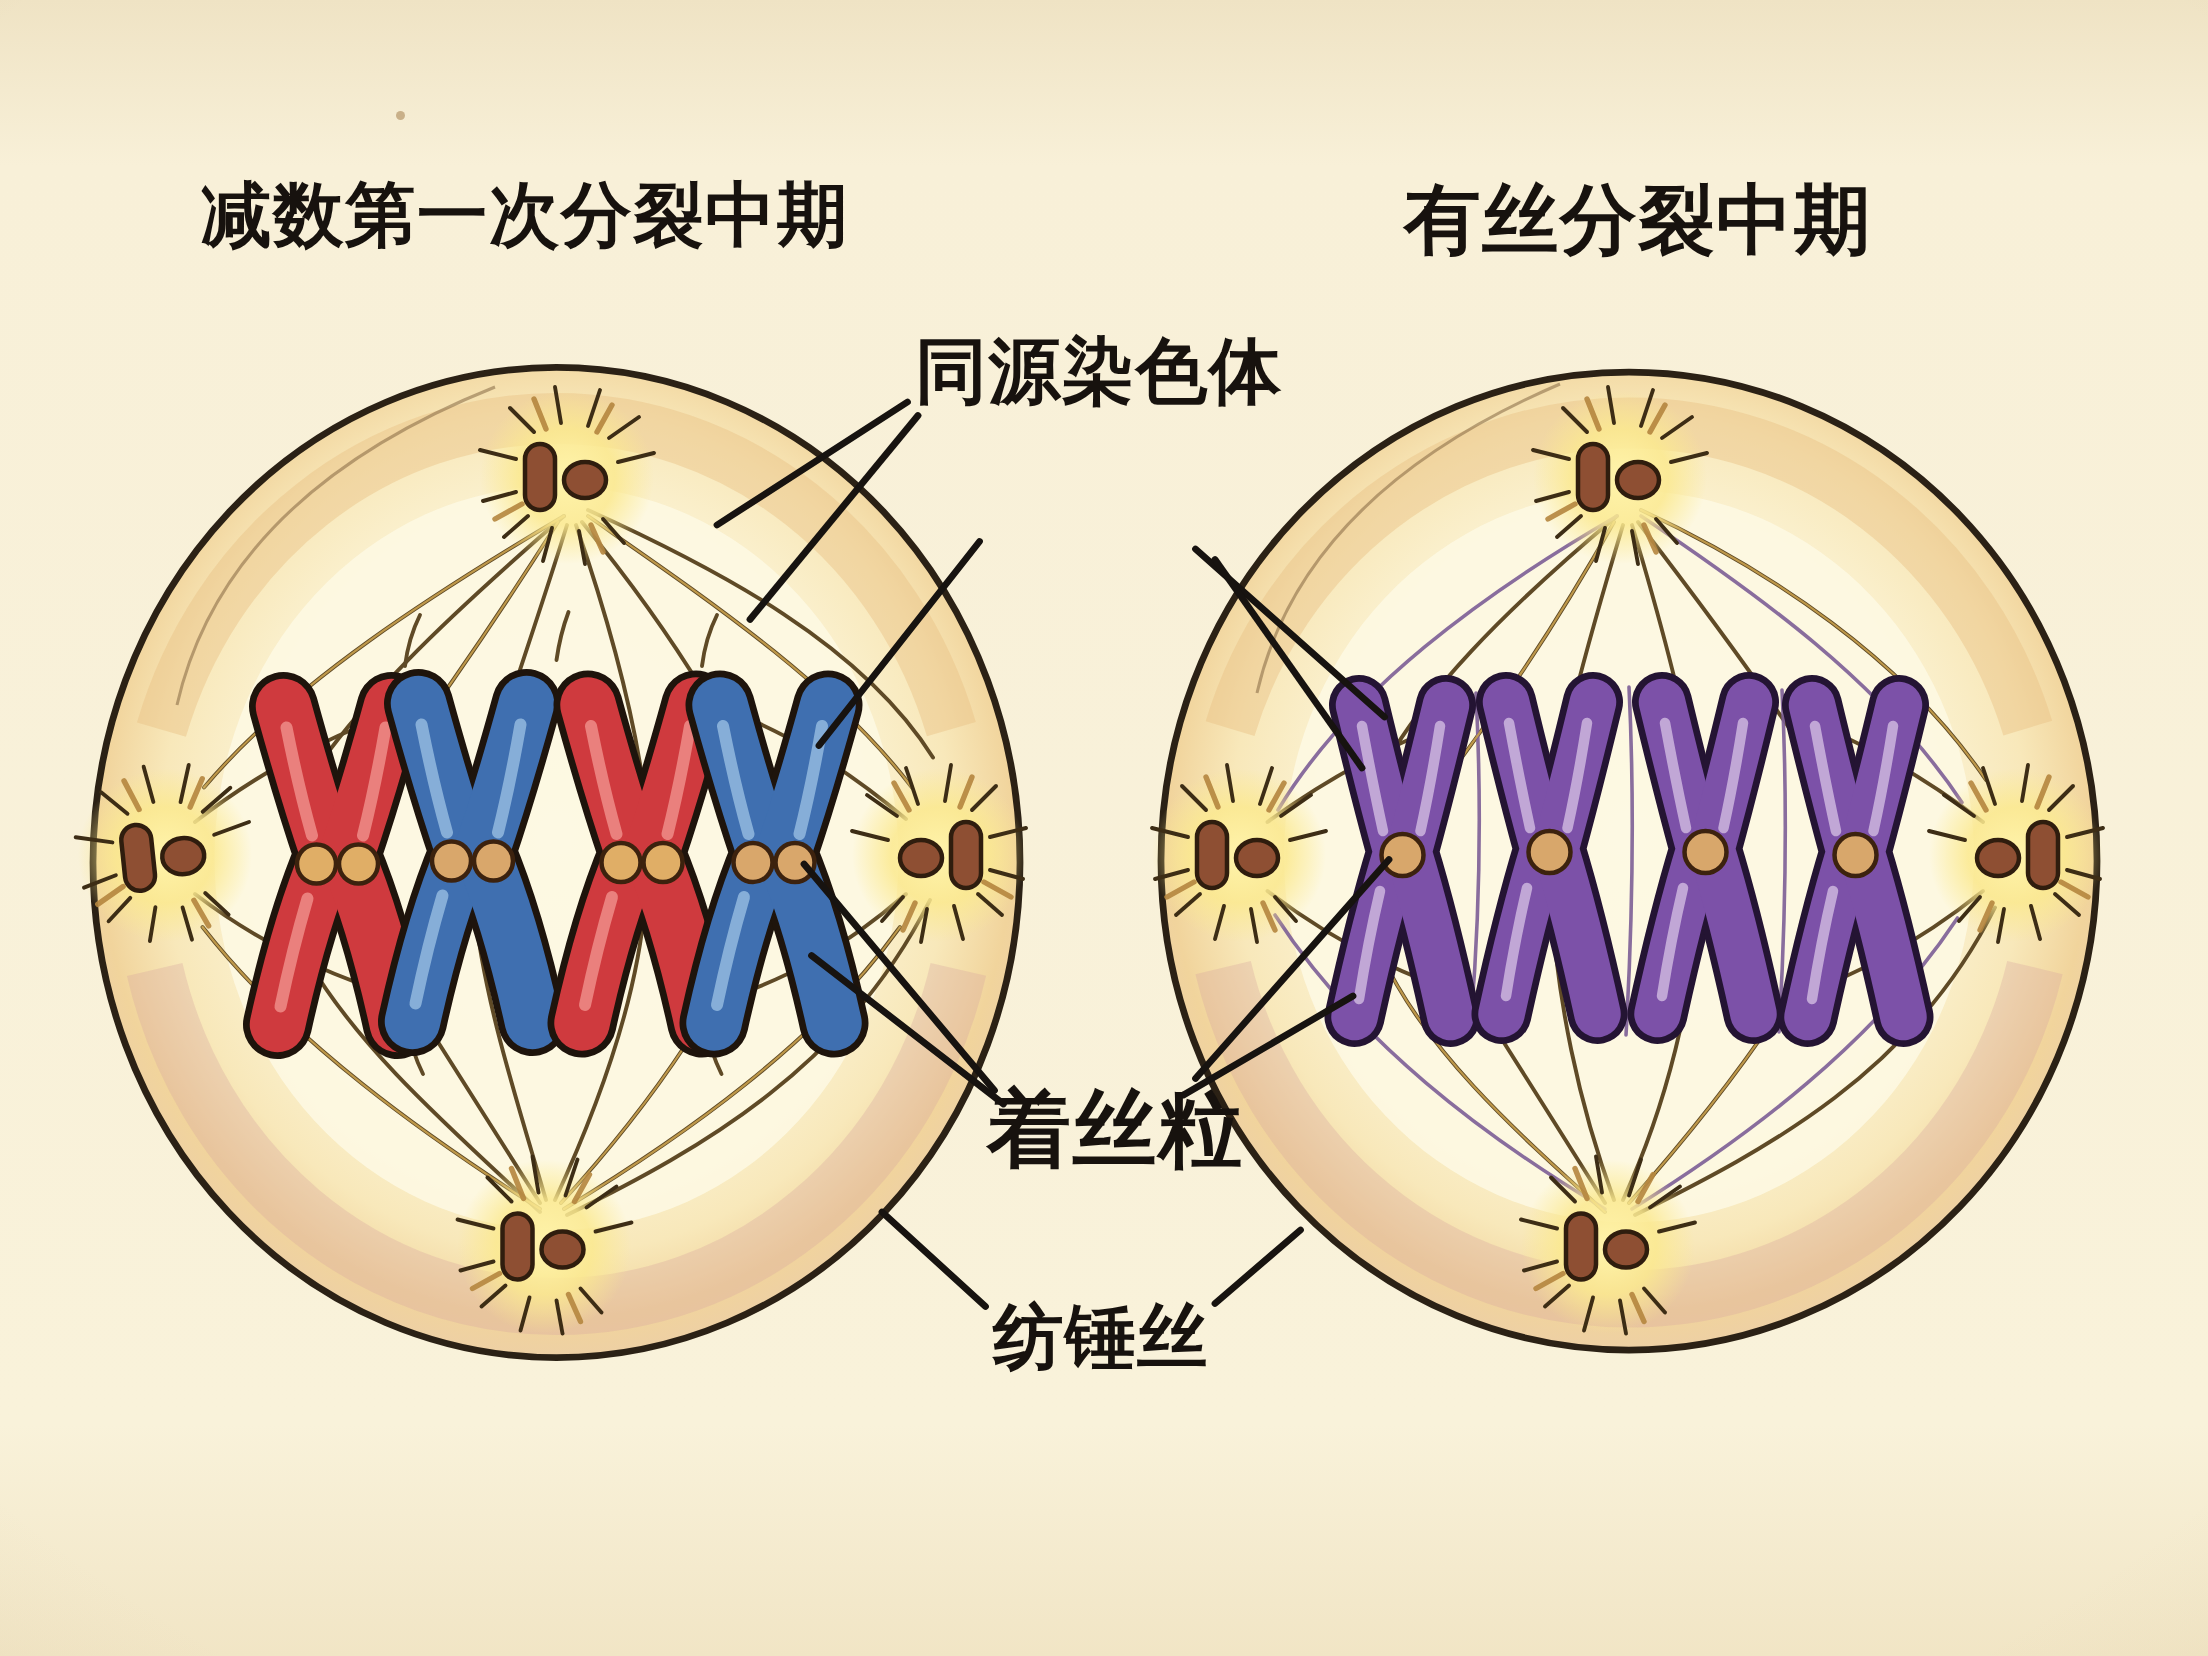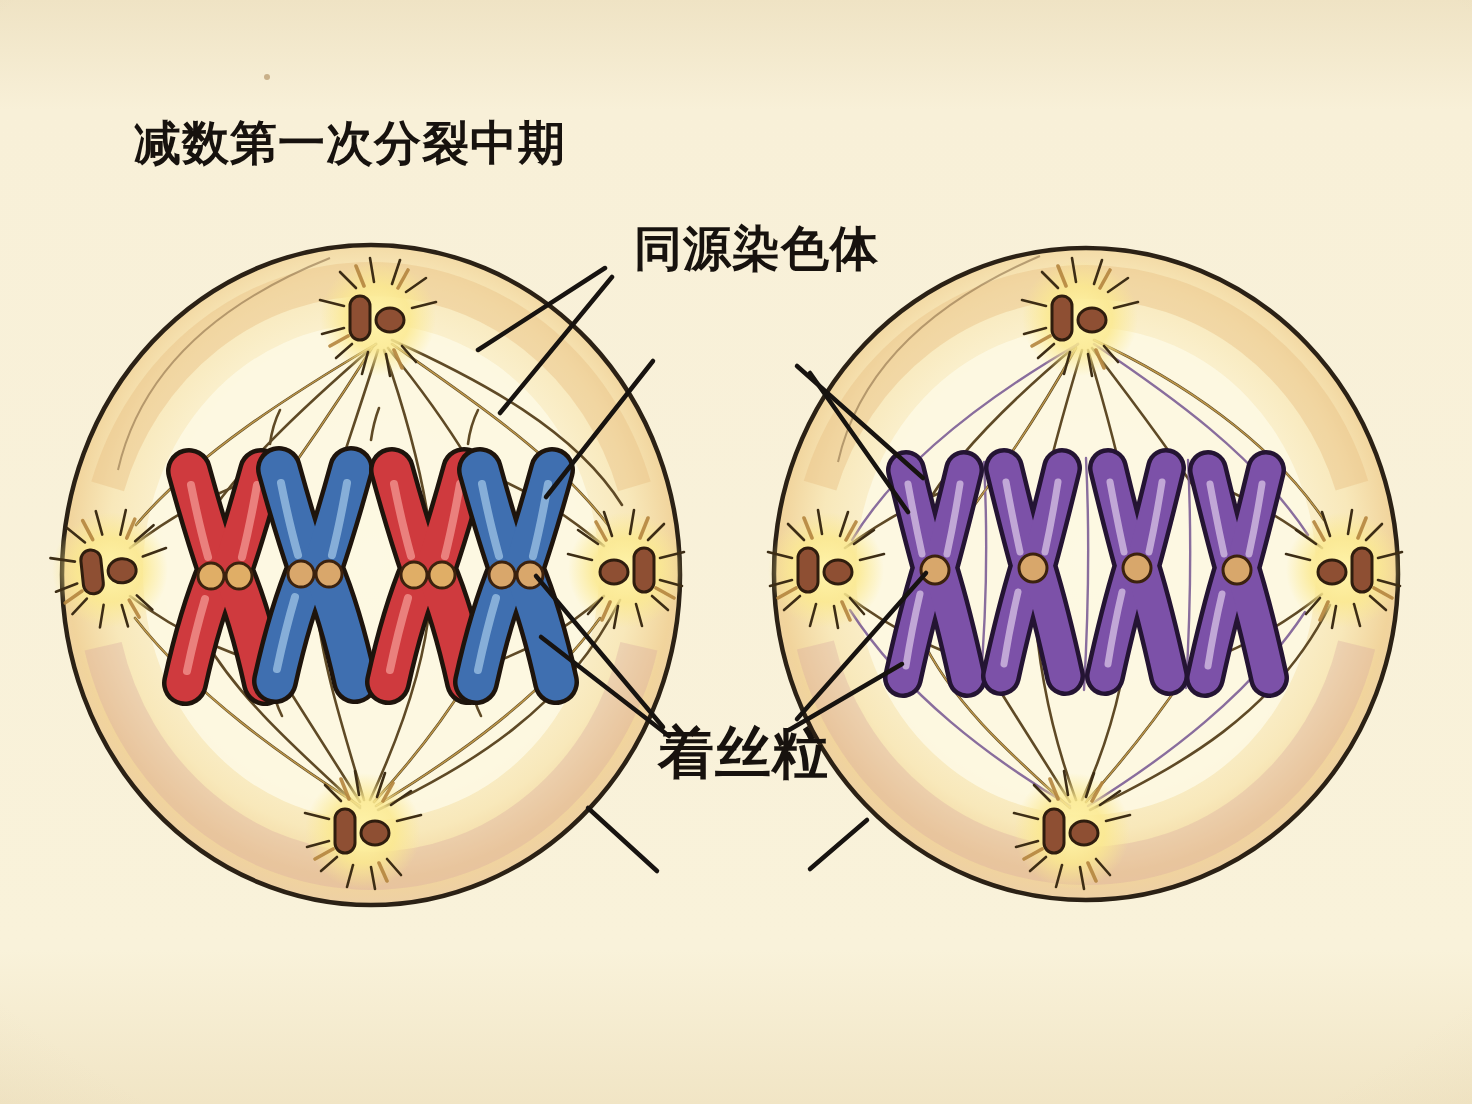--- a/index.html
+++ b/index.html
@@ -222,16 +222,18 @@
     <line x1="663" y1="727" x2="536" y2="576"></line>
     <line x1="669" y1="736" x2="541" y2="637"></line>
     <line x1="797" y1="719" x2="926" y2="573"></line>
     <line x1="789" y1="730" x2="902" y2="664"></line>
     <line x1="657" y1="871" x2="588" y2="808"></line>
     <line x1="810" y1="869" x2="867" y2="820"></line>
   </g>
 </svg>
 
 <div class="lbl" style="left:134px;top:118px;font-size:47px;">减数第一次分裂中期</div>
-<div class="lbl" style="left:610px;top:224px;font-size:48px;margin-left:24px;">同源染色体</div>
+<div class="lbl" style="left:936px;top:120px;font-size:51px;">有丝分裂中期</div>
+<div class="lbl" style="left:610px;top:224px;font-size:48px;">同源染色体</div>
 <div class="lbl" style="left:658px;top:724px;font-size:56px;">着丝粒</div>
+<div class="lbl" style="left:662px;top:866px;font-size:47px;">纺锤丝</div>
 
 </div>
 
 </body></html>

